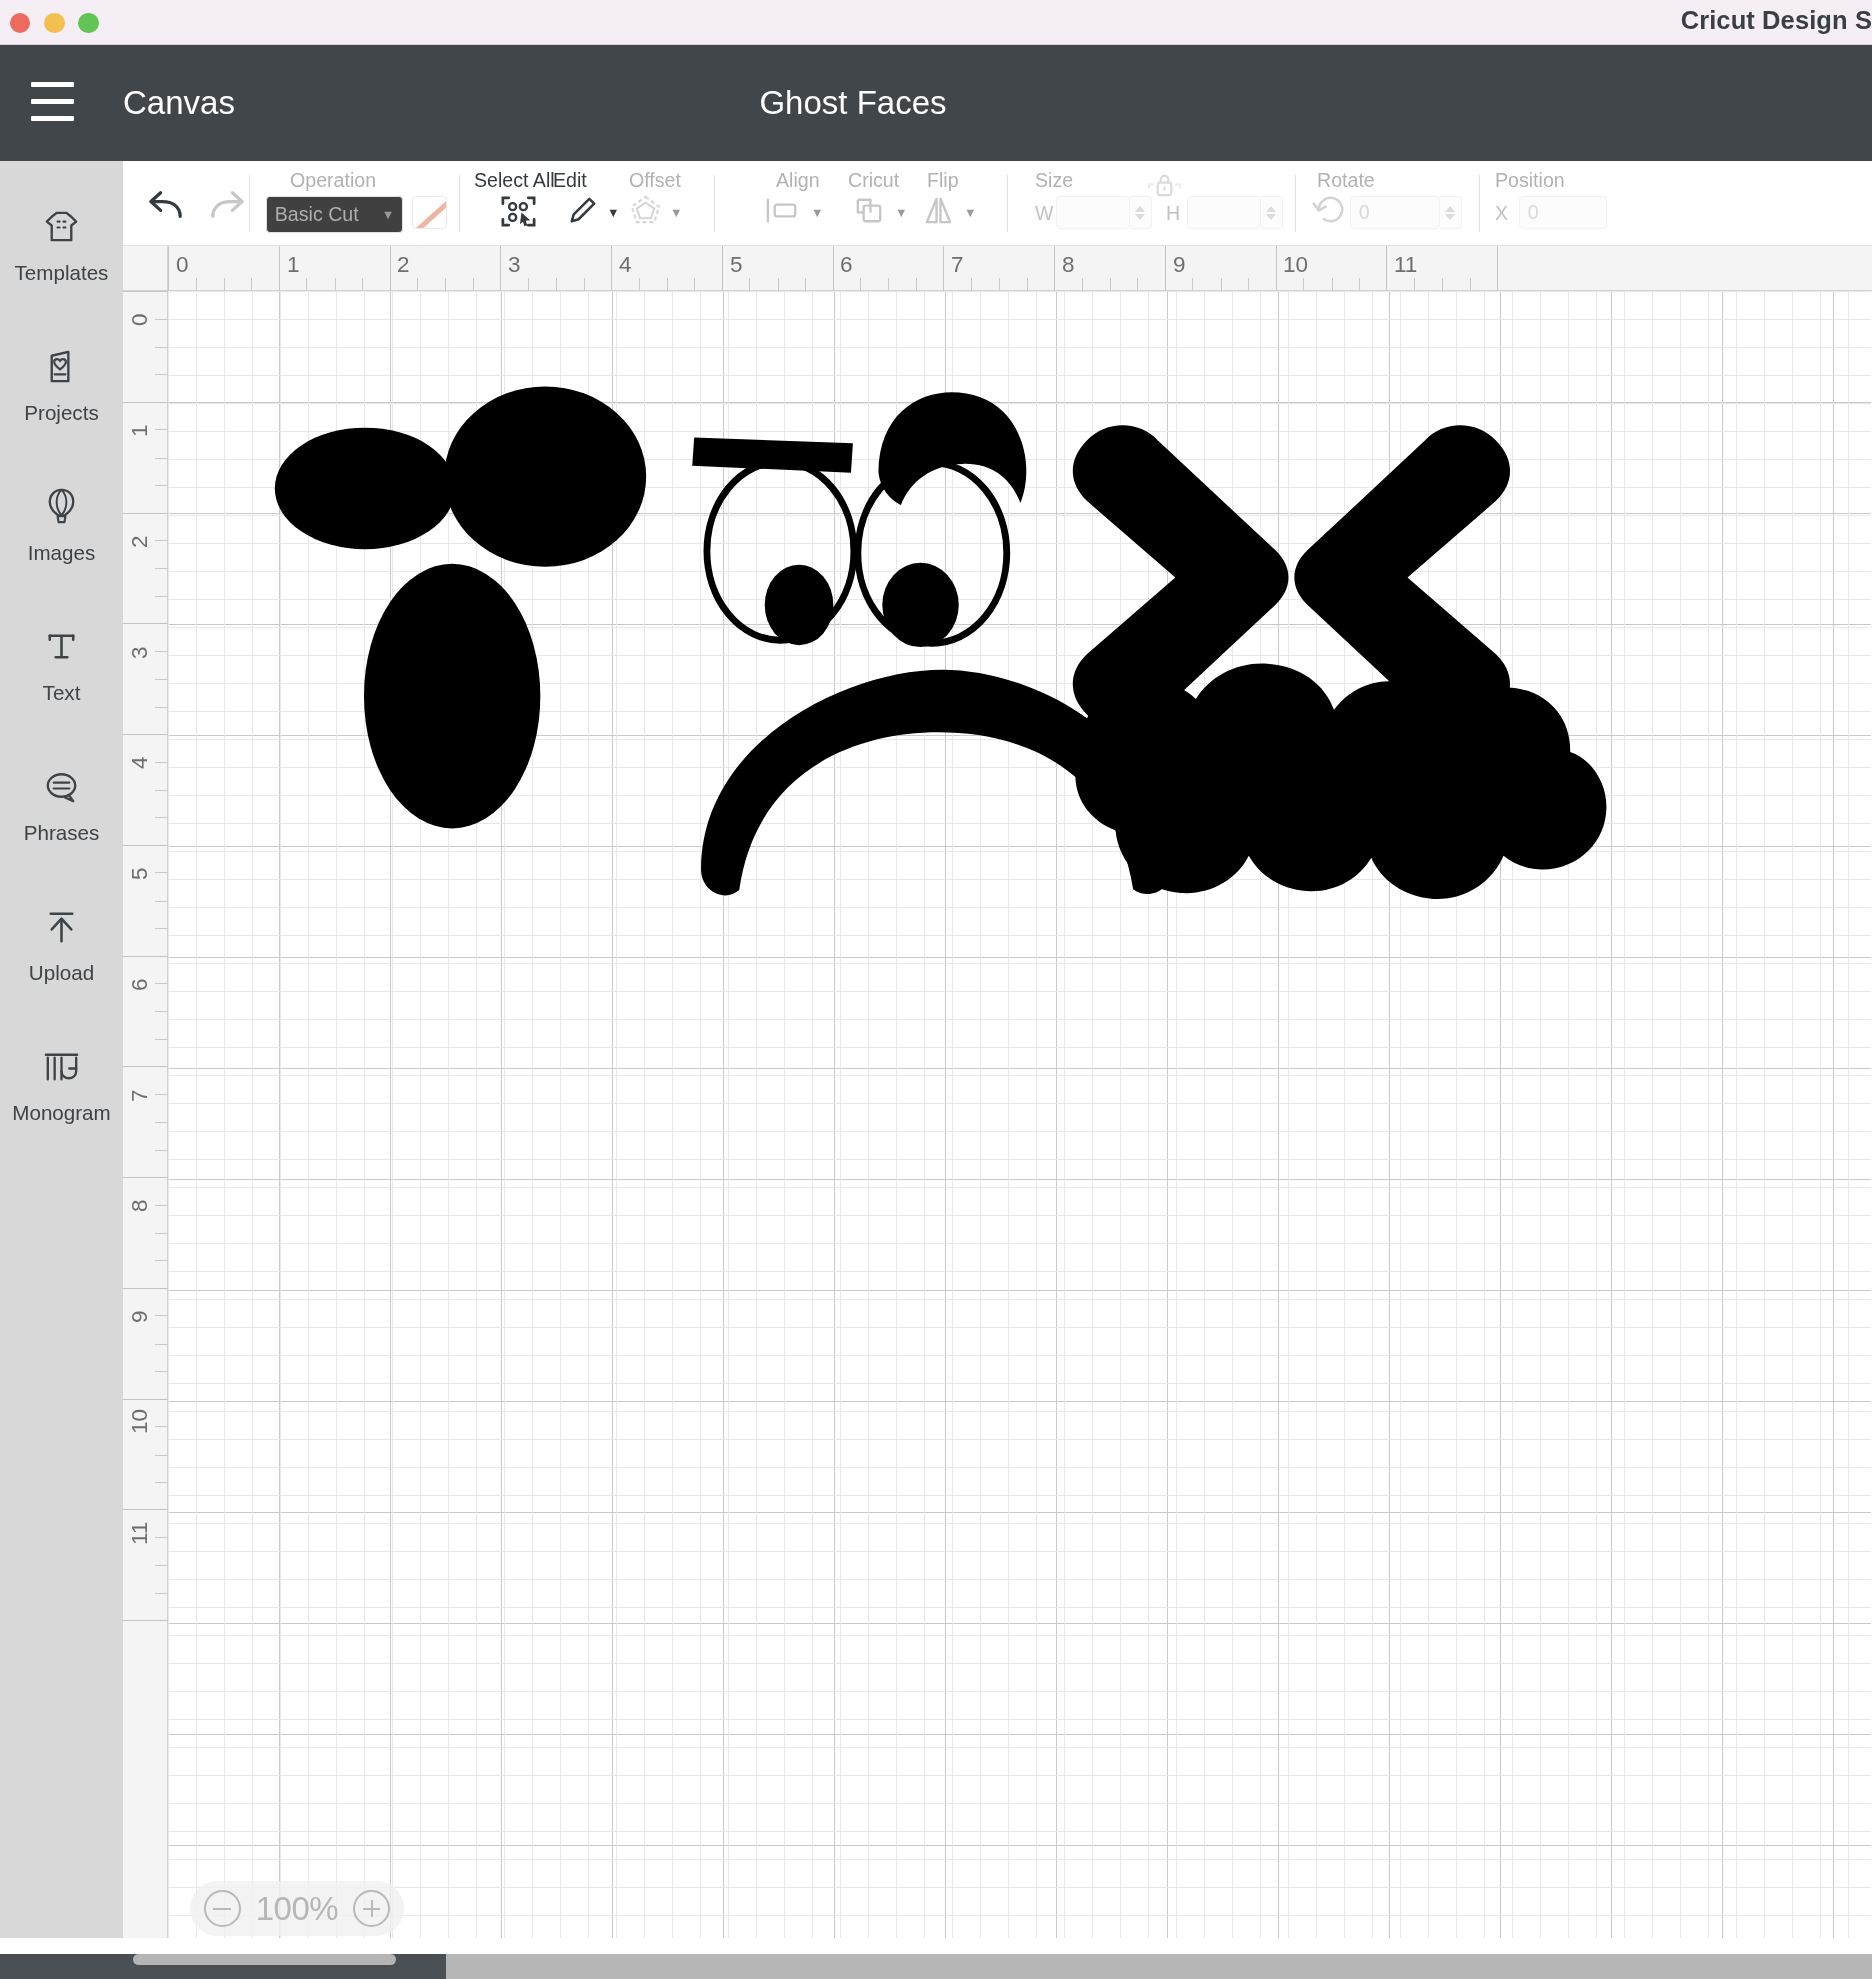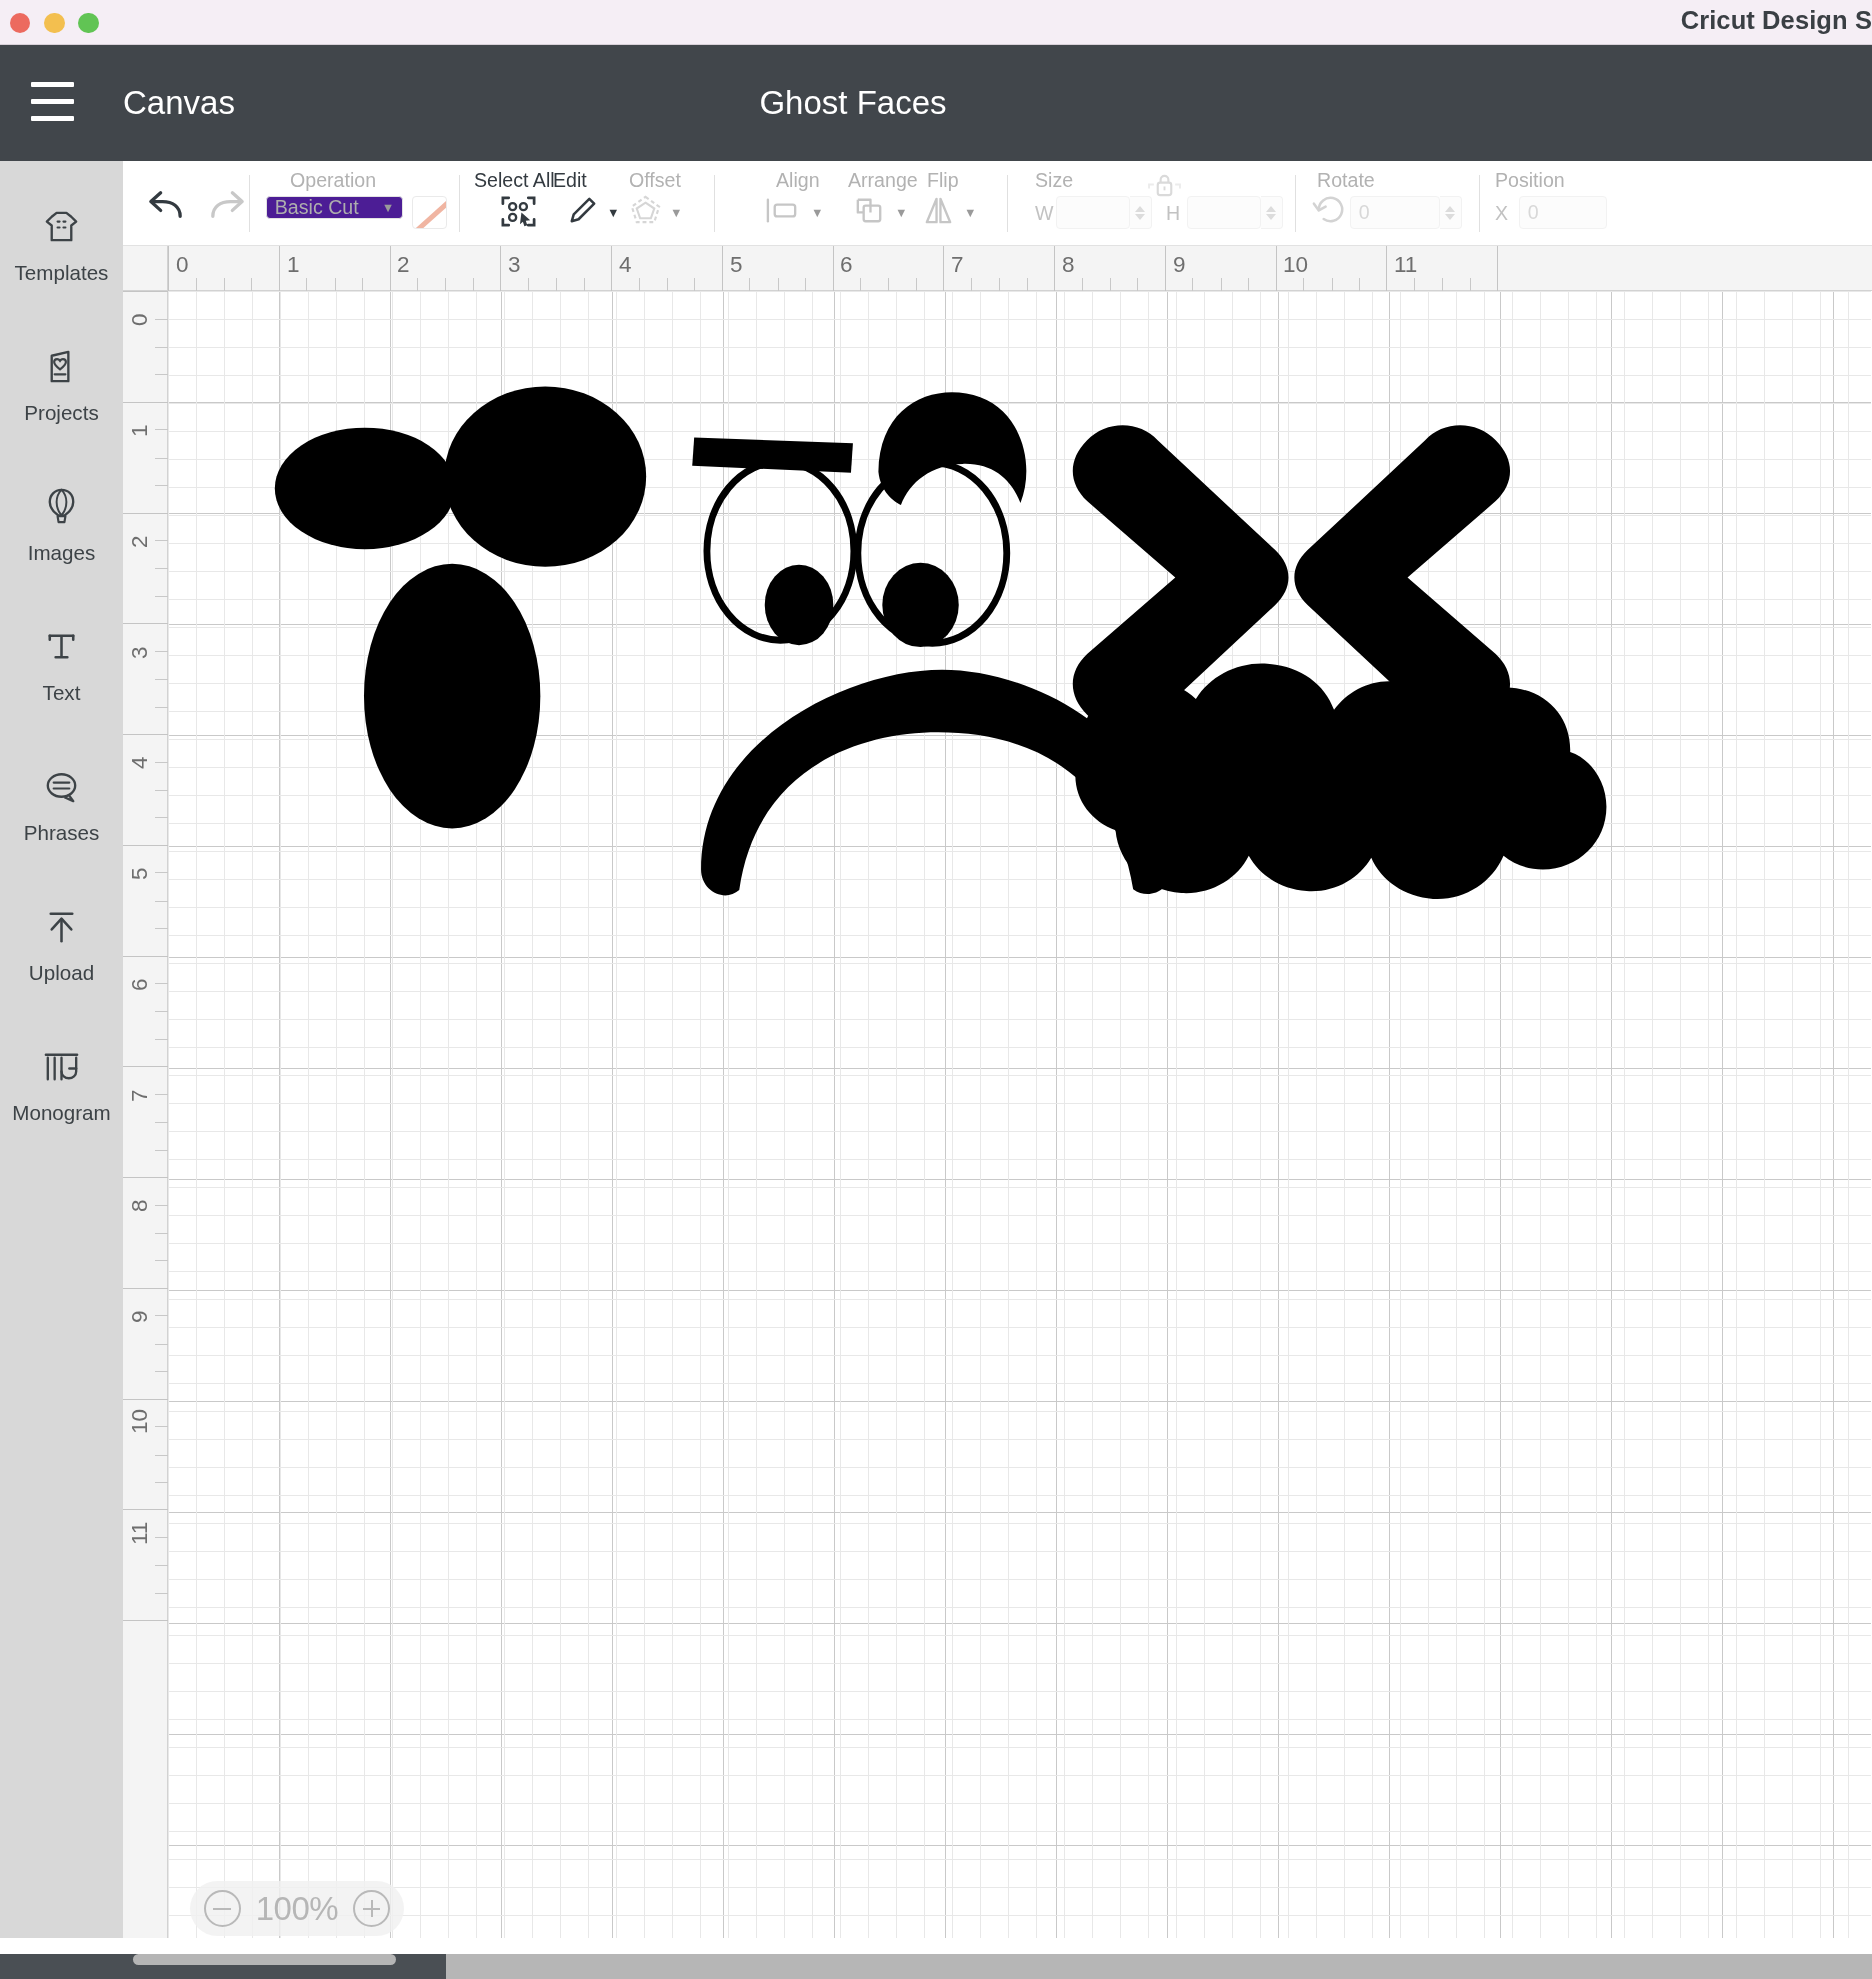--- a/index.html
+++ b/index.html
@@ -80,24 +80,24 @@
   .tb-grouplabel {
     position: absolute; font-size: 19.6px; color: #b2b2b2; white-space: nowrap;
   }
   .tb-grouplabel.active { color: #333a40; }
   .tb-btn { position: absolute; cursor: pointer; }
   .caret { font-size: 12.7px; color: #9a9a9a; }
   .caret.dark { color: #333a40; }
 
   .op-select {
     position: absolute; left: 143px; top: 35px;
-    width: 137px; height: 23px;
+    width: 137px; height: 37px;
     border: 1px solid #e3e3e3; border-radius: 3.9px;
     display: flex; align-items: center; justify-content: space-between;
-    padding: 0 7.8px; font-size: 19.6px; color: #aeaeae; background: #4c1d95;
+    padding: 0 7.8px; font-size: 19.6px; color: #aeaeae; background: #404040;
     cursor: pointer;
   }
   .op-swatch {
     position: absolute; left: 289px; top: 35px;
     width: 35px; height: 33px; border: 1px solid #eaeaea; border-radius: 3.9px;
     background: #fff; overflow: hidden; cursor: pointer;
   }
   .op-swatch .stripe {
     position: absolute; left: -2px; top: 15.7px;
     width: 45px; height: 4.9px; background: #f0b5a2;
@@ -370,21 +370,21 @@
   <div class="tb-btn" style="left:637px; top:31px; display:flex; align-items:center; gap:5.9px;">
     <span>
       <svg width="45" height="37" viewBox="0 0 46 38">
           <path d="M8 8v22" stroke="#c6c6c6" stroke-width="2.4" stroke-linecap="round"></path>
           <rect x="15" y="13" width="21" height="12" rx="2.5" fill="none" stroke="#c6c6c6" stroke-width="2.4"></rect>
         </svg>
     </span>
     <span class="caret">▼</span>
   </div>
 
-  <div class="tb-grouplabel" style="left:725px; top:7.8px;">Arrange</div>
+  <div class="tb-grouplabel" style="left:725px; top:7.8px;">Cricut</div>
   <div class="tb-btn" style="left:727px; top:31px; display:flex; align-items:center; gap:5.9px;">
     <span>
       <svg width="39" height="37" viewBox="0 0 40 38">
           <path d="M8 8h13v13" fill="none" stroke="#c6c6c6" stroke-width="2.4" stroke-linejoin="round"></path>
           <path d="M8 8v13h6" fill="none" stroke="#c6c6c6" stroke-width="2.4" stroke-linejoin="round"></path>
           <rect x="14" y="14" width="17" height="16" rx="2" fill="none" stroke="#c6c6c6" stroke-width="2.4"></rect>
         </svg>
     </span>
     <span class="caret">▼</span>
   </div>

